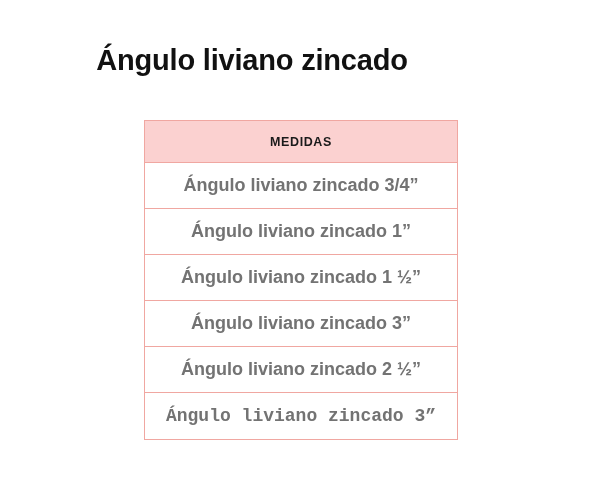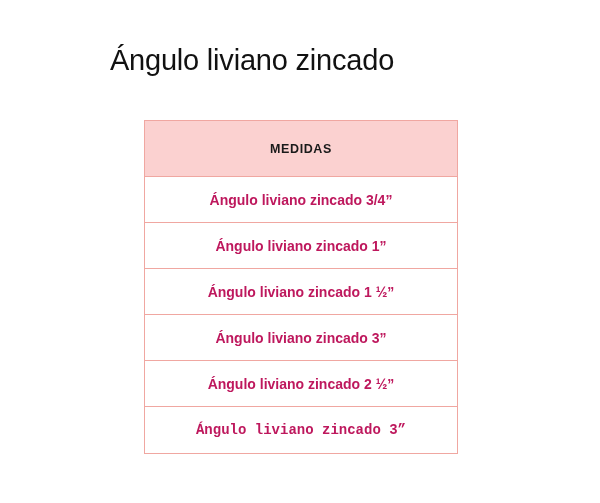--- a/index.html
+++ b/index.html
@@ -21,37 +21,37 @@
     background: #ffffff;
     box-sizing: border-box;
   }
   .title {
     position: absolute;
     top: 44px;
     left: 0;
     width: 504px;
     text-align: center;
     font-size: 29px;
-    font-weight: normal;
+    font-weight: bold;
     letter-spacing: -0.2px;
     color: #111111;
   }
   .table {
     position: absolute;
     top: 120px;
     left: 144px;
     width: 314px;
     border: 1px solid #f0a7a1;
     border-collapse: collapse;
     box-sizing: border-box;
   }
   .table-header {
     background: #fbd1d0;
     border-bottom: 1px solid #f0a7a1;
-    height: 56px;
+    height: 42px;
     display: flex;
     align-items: center;
     justify-content: center;
     box-sizing: border-box;
   }
   .table-header-label {
     font-size: 12.5px;
     font-weight: bold;
     letter-spacing: 0.6px;
     color: #1a1a1a;
@@ -63,23 +63,23 @@
     justify-content: center;
     border-bottom: 1px solid #f0a7a1;
     background: #ffffff;
     box-sizing: border-box;
   }
   .row:last-child {
     border-bottom: none;
     font-family: Liberation Mono, monospace;
   }
   .row-label {
-    font-size: 14px;
+    font-size: 18px;
     font-weight: bold;
-    color: #be185d;
+    color: #737373;
     text-align: center;
   }
 </style>
 </head>
 <body>
 
 <div class="page">
 
   <div class="title">Ángulo liviano zincado</div>
 

